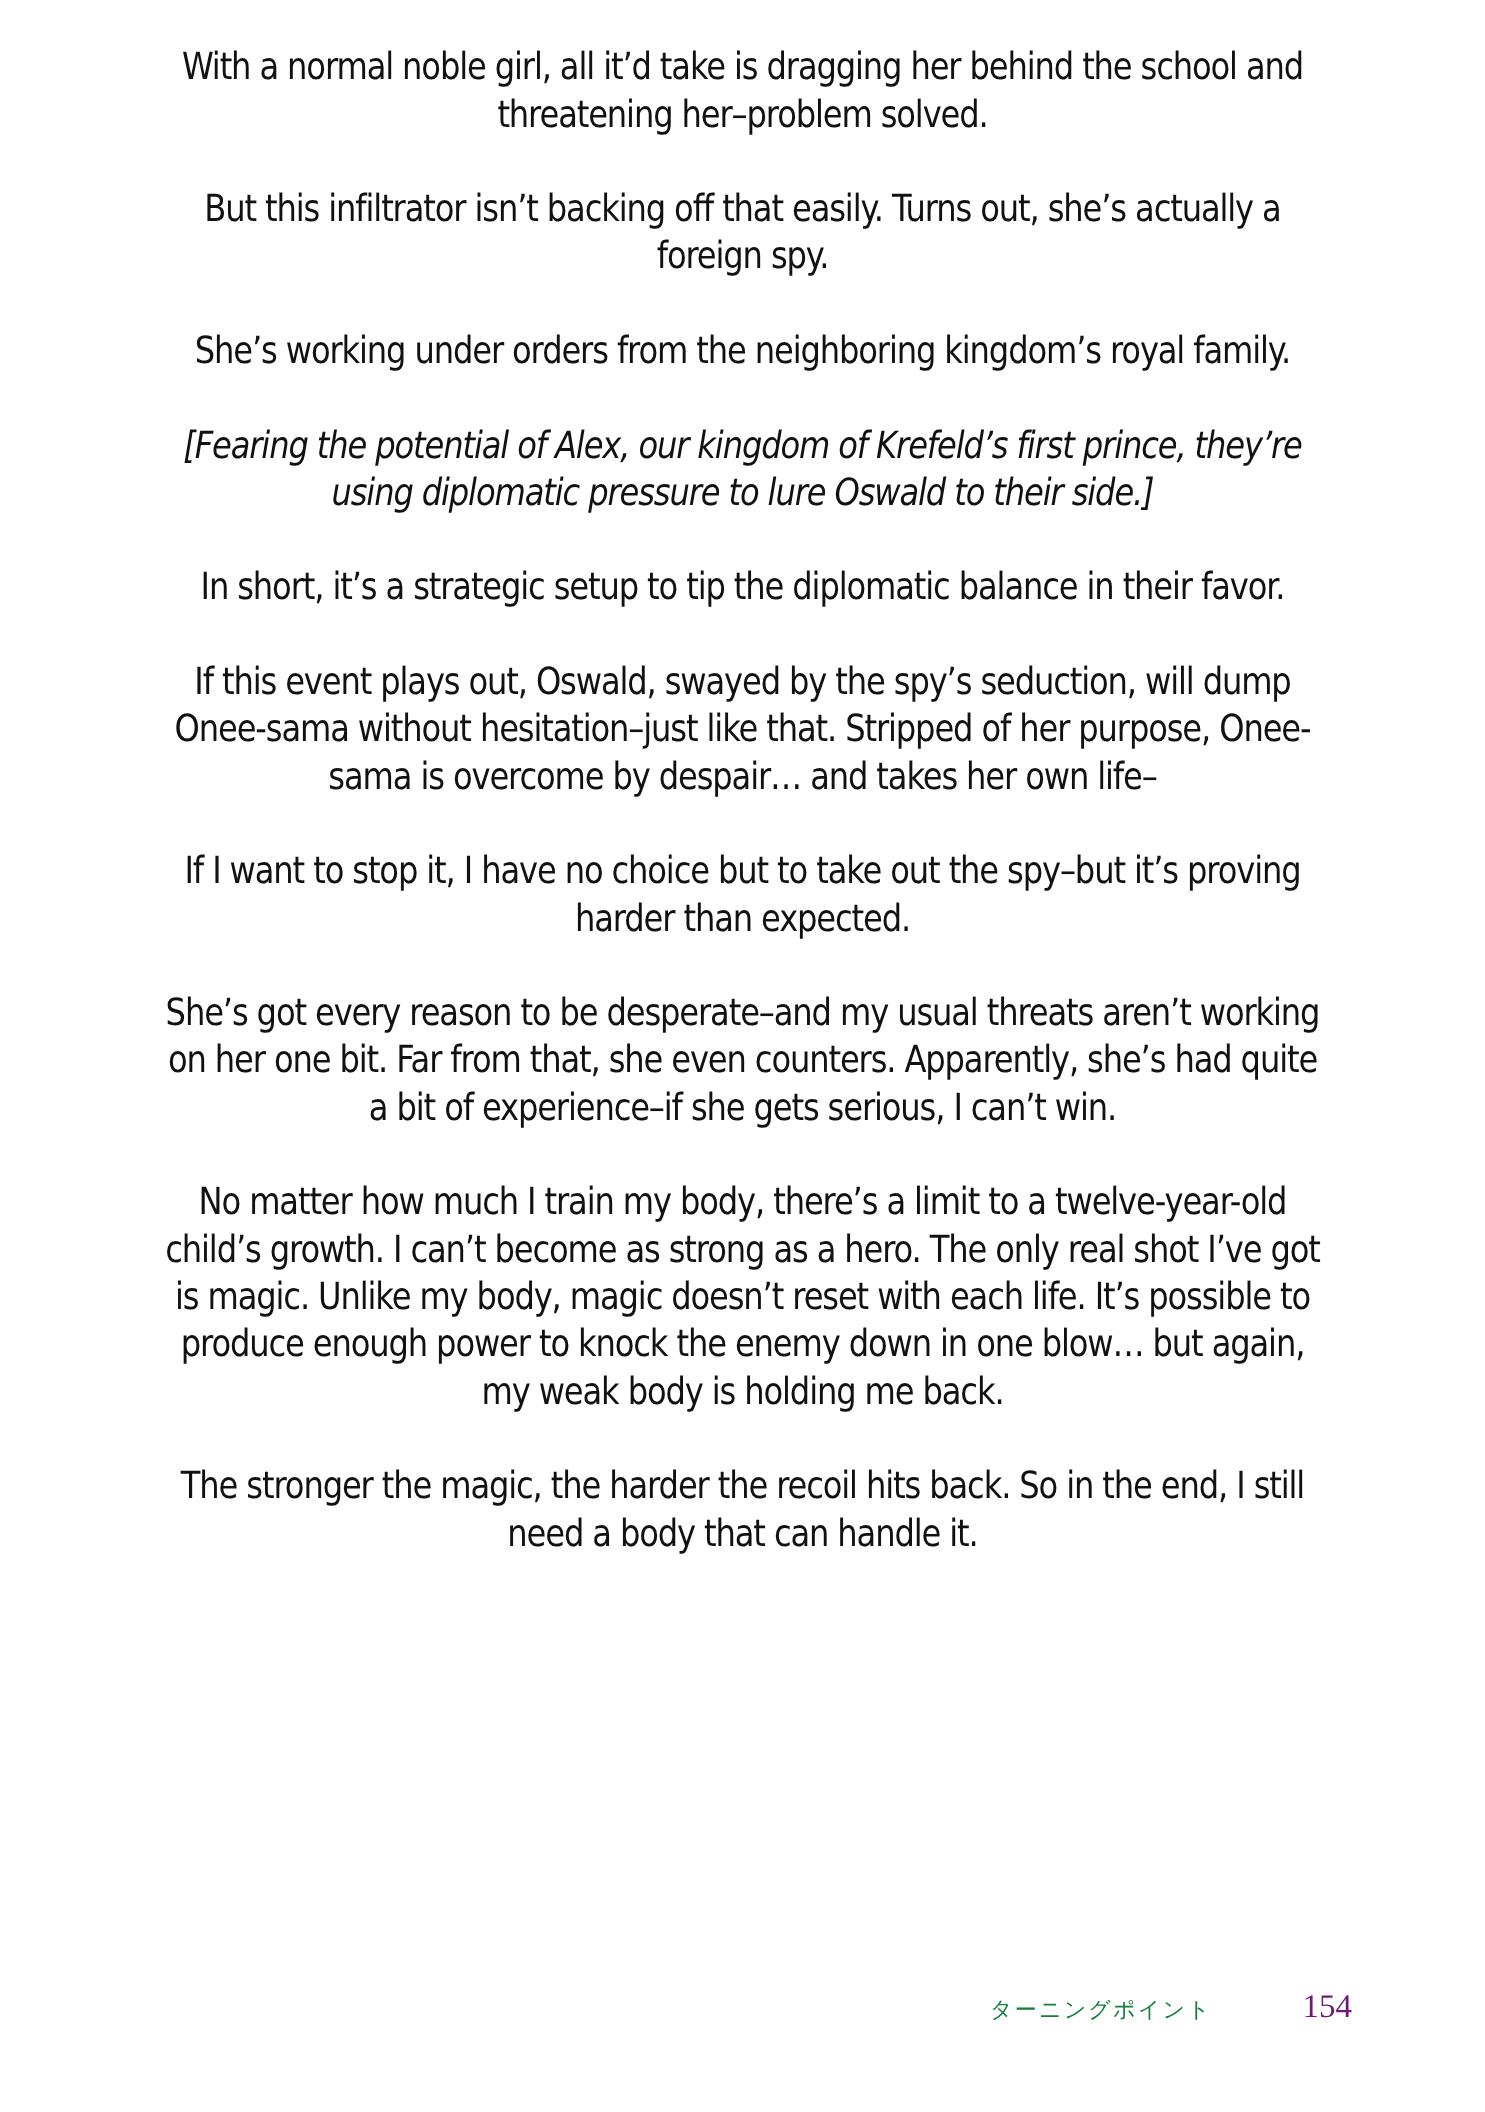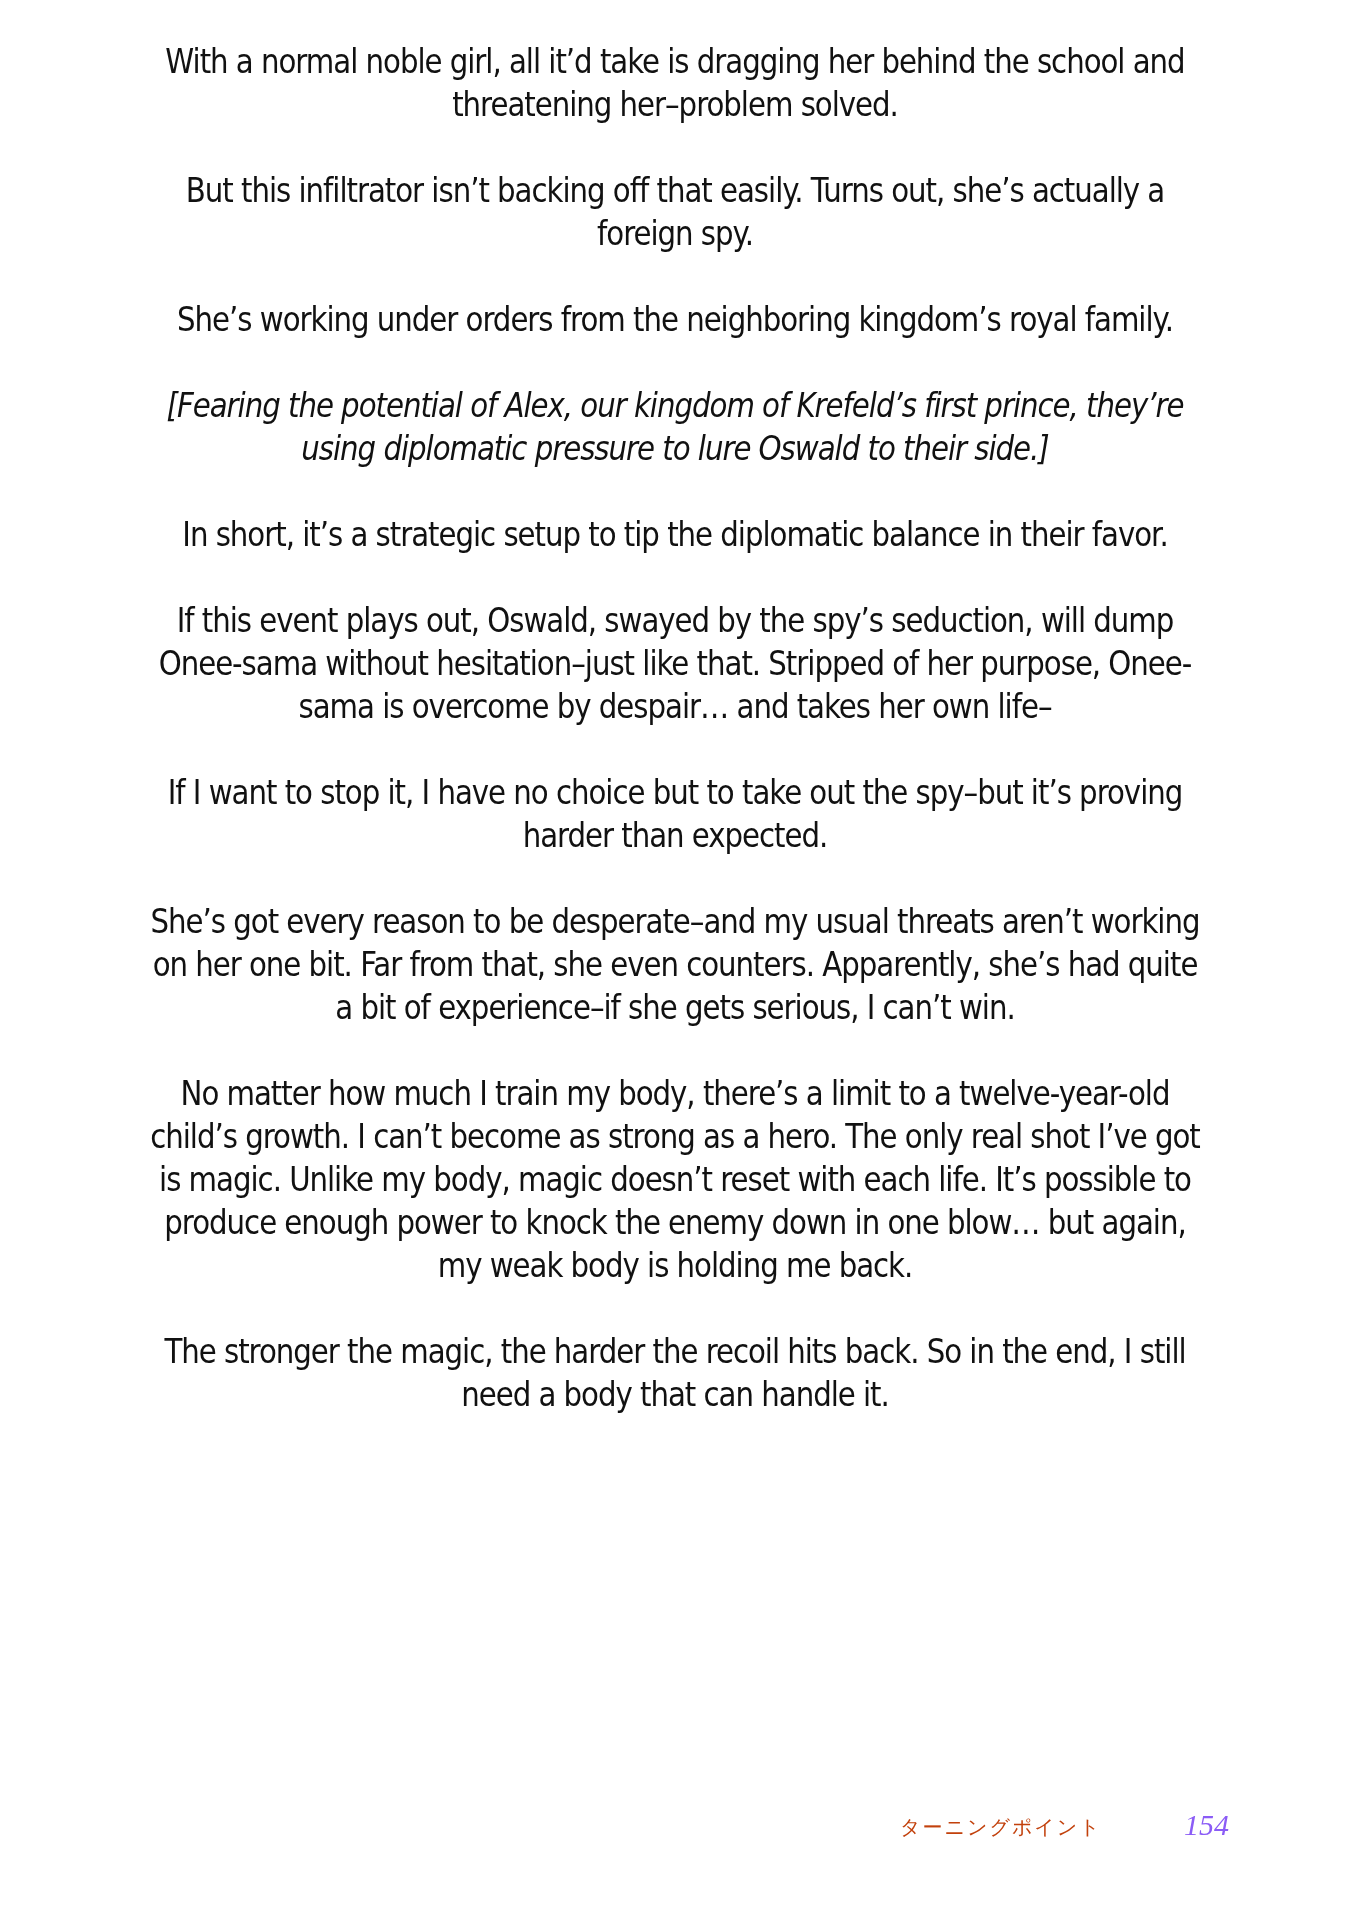--- a/index.html
+++ b/index.html
@@ -41,30 +41,29 @@
       width: 340px;
       height: 40px;
     }
     .footer-title {
       position: absolute;
       left: 0;
       top: 6px;
       font-family: "DejaVu Sans", sans-serif;
       font-size: 20px;
       letter-spacing: 2px;
-      color: #c2410c;
+      color: #15803d;
     }
     .footer-page {
       position: absolute;
       left: 284px;
       top: 0px;
       font-family: "Liberation Serif", serif;
-      font-style: italic;
       font-size: 30px;
-      color: #8b5cf6;
+      color: #701a75;
     }
   </style>
 </head>
 <body>
 
 <div class="page">
   <p class="para">With a normal noble girl, all it’d take is dragging her behind the school and threatening her–problem solved.</p>
   <p class="para">But this infiltrator isn’t backing off that easily. Turns out, she’s actually a foreign spy.</p>
   <p class="para">She’s working under orders from the neighboring kingdom’s royal family.</p>
   <p class="para italic">[Fearing the potential of Alex, our kingdom of Krefeld’s first prince, they’re using diplomatic pressure to lure Oswald to their side.]</p>

